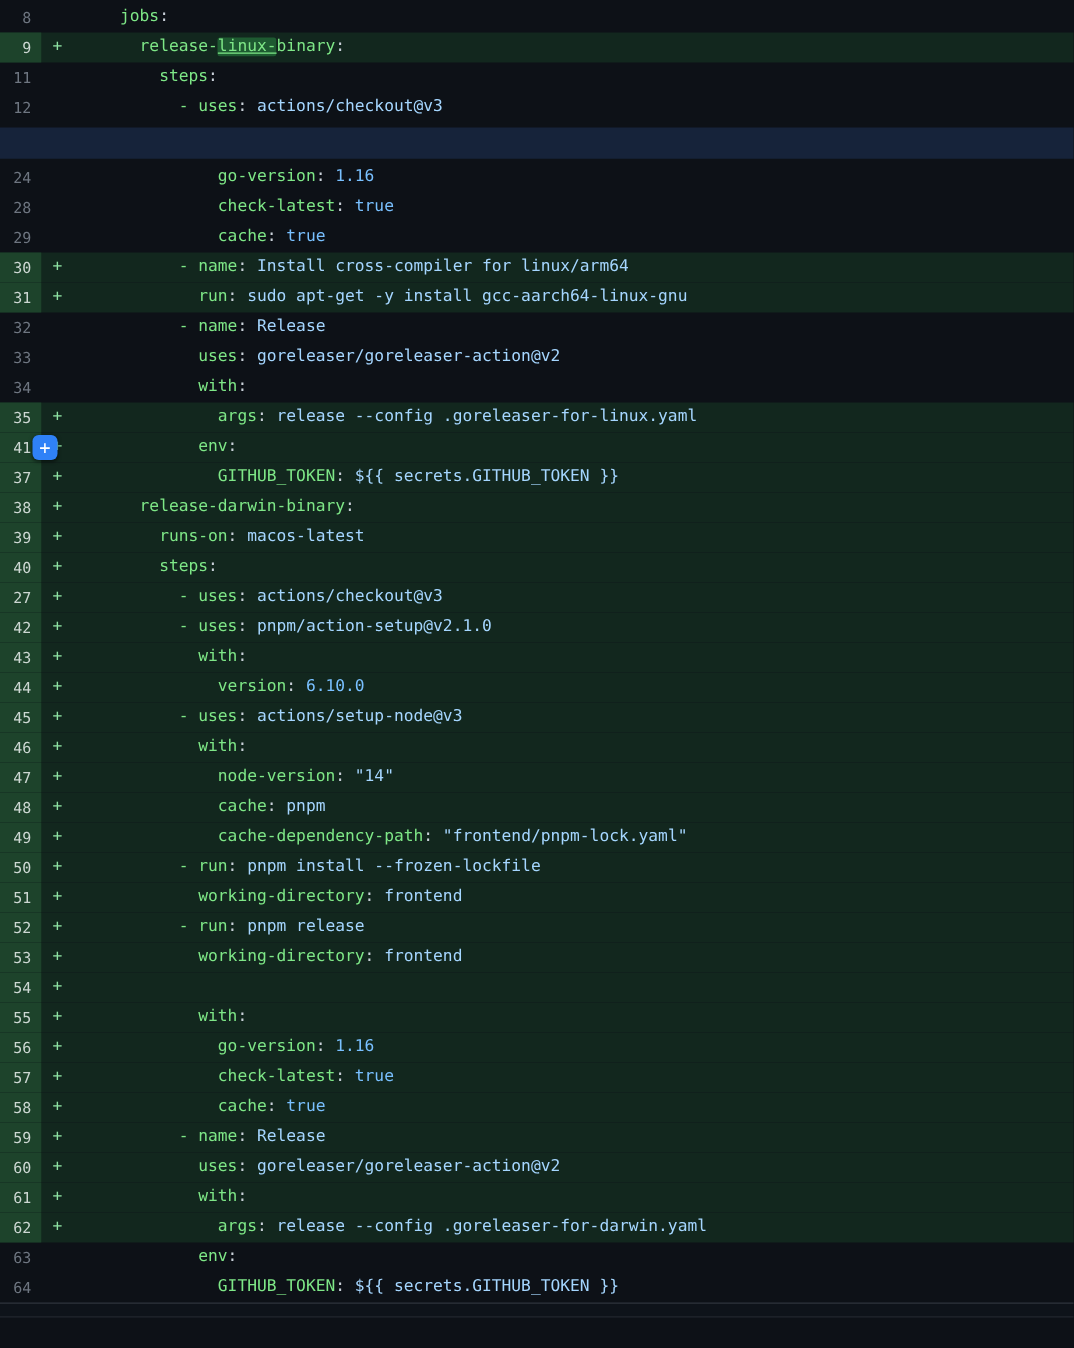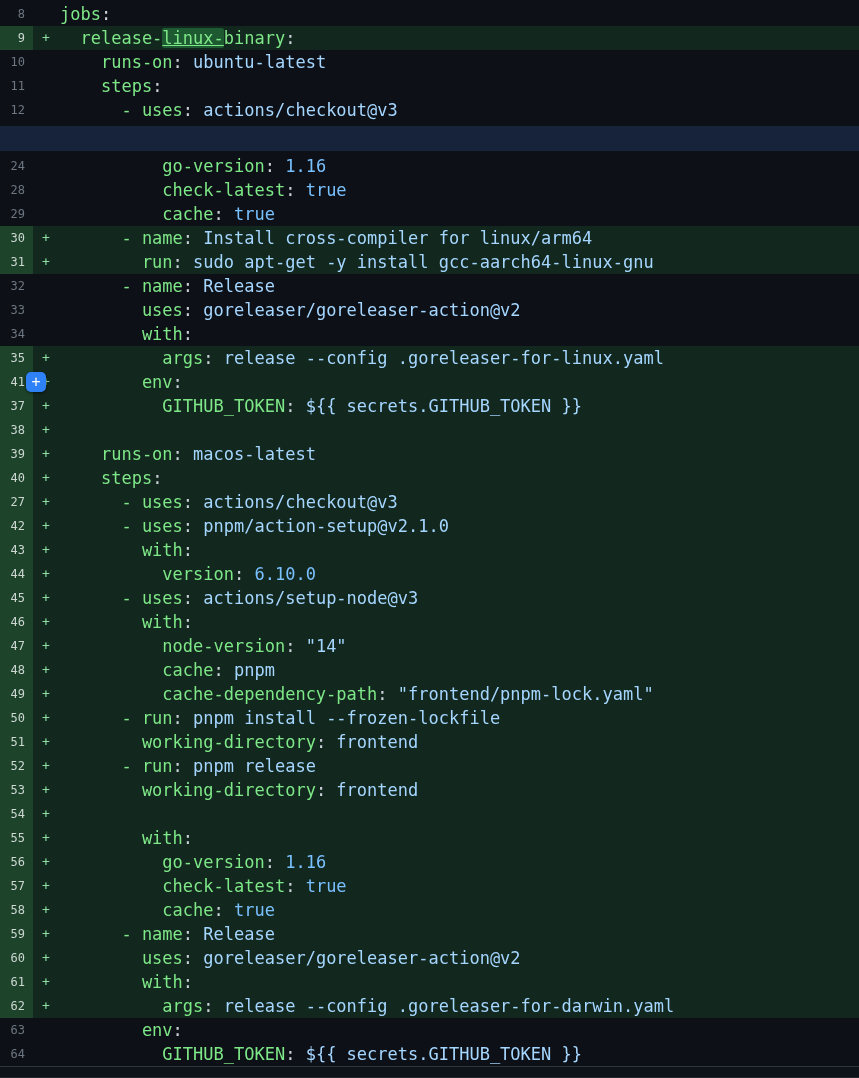--- a/index.html
+++ b/index.html
@@ -11,21 +11,21 @@
   #diff-table { padding-top:2px; }
   .row { display:flex; height:24px; line-height:24px; position:relative; }
   .row .num {
     flex:0 0 33px; text-align:right; padding-right:8px;
     font-size:12px; color:var(--numContext); cursor:pointer;
     user-select:none;
   }
   .row.added { background:var(--addedBg); }
   .row.added .num { background:var(--addedGutterBg); color:var(--numAdded); }
   .row .marker { flex:0 0 27px; padding-left:9px; font-size:13px; color:var(--markerColor); }
-  .row .code { font-size:17px; white-space:pre; }
+  .row .code { font-size:13px; white-space:pre;margin-left:36px; }
   .seg-k  { color:var(--keyColor); }
   .seg-p  { color:var(--plainColor); }
   .seg-v  { color:var(--strColor); }
   .seg-n  { color:var(--constColor); }
   .seg-kh { color:var(--keyColor); background:var(--hlBg); border-radius:2px;text-decoration:underline; }
   .gap { height:32px; padding:4px 0 3px; }
   .gap-band { height:25px; width:100%; background:var(--gapBg); cursor:pointer; }
   .comment-btn {
     position:absolute; left:26px; top:2px; width:20px; height:20px;
     border-radius:5px; background:var(--btnBlue); color:#ffffff; border:none;
@@ -45,25 +45,20 @@
       <span class="num">8</span>
       <span class="marker"></span>
       <span class="code"><span class="seg-k">jobs</span><span class="seg-p">:</span></span>
     </div>
     <div class="row added">
       <span class="num">9</span>
       <span class="marker">+</span>
       <span class="code"><span class="seg-k">  release-</span><span class="seg-kh">linux-</span><span class="seg-k">binary</span><span class="seg-p">:</span></span>
     </div>
     <div class="row context">
-      <span class="num">10</span>
-      <span class="marker"></span>
-      <span class="code"><span class="seg-k">    runs-on</span><span class="seg-p">:</span><span class="seg-v"> ubuntu-latest</span></span>
-    </div>
-    <div class="row context">
       <span class="num">11</span>
       <span class="marker"></span>
       <span class="code"><span class="seg-k">    steps</span><span class="seg-p">:</span></span>
     </div>
     <div class="row context">
       <span class="num">12</span>
       <span class="marker"></span>
       <span class="code"><span class="seg-k">      - uses</span><span class="seg-p">:</span><span class="seg-v"> actions/checkout@v3</span></span>
     </div>
     <div class="gap">
@@ -121,20 +116,21 @@
       <button class="comment-btn">+</button>
     </div>
     <div class="row added">
       <span class="num">37</span>
       <span class="marker">+</span>
       <span class="code"><span class="seg-k">          GITHUB_TOKEN</span><span class="seg-p">:</span><span class="seg-v"> ${{ secrets.GITHUB_TOKEN }}</span></span>
     </div>
     <div class="row added">
       <span class="num">38</span>
       <span class="marker">+</span>
+      <span class="code"><span class="seg-k">  release-darwin-binary</span><span class="seg-p">:</span></span>
     </div>
     <div class="row added">
       <span class="num">39</span>
       <span class="marker">+</span>
       <span class="code"><span class="seg-k">    runs-on</span><span class="seg-p">:</span><span class="seg-v"> macos-latest</span></span>
     </div>
     <div class="row added">
       <span class="num">40</span>
       <span class="marker">+</span>
       <span class="code"><span class="seg-k">    steps</span><span class="seg-p">:</span></span>

